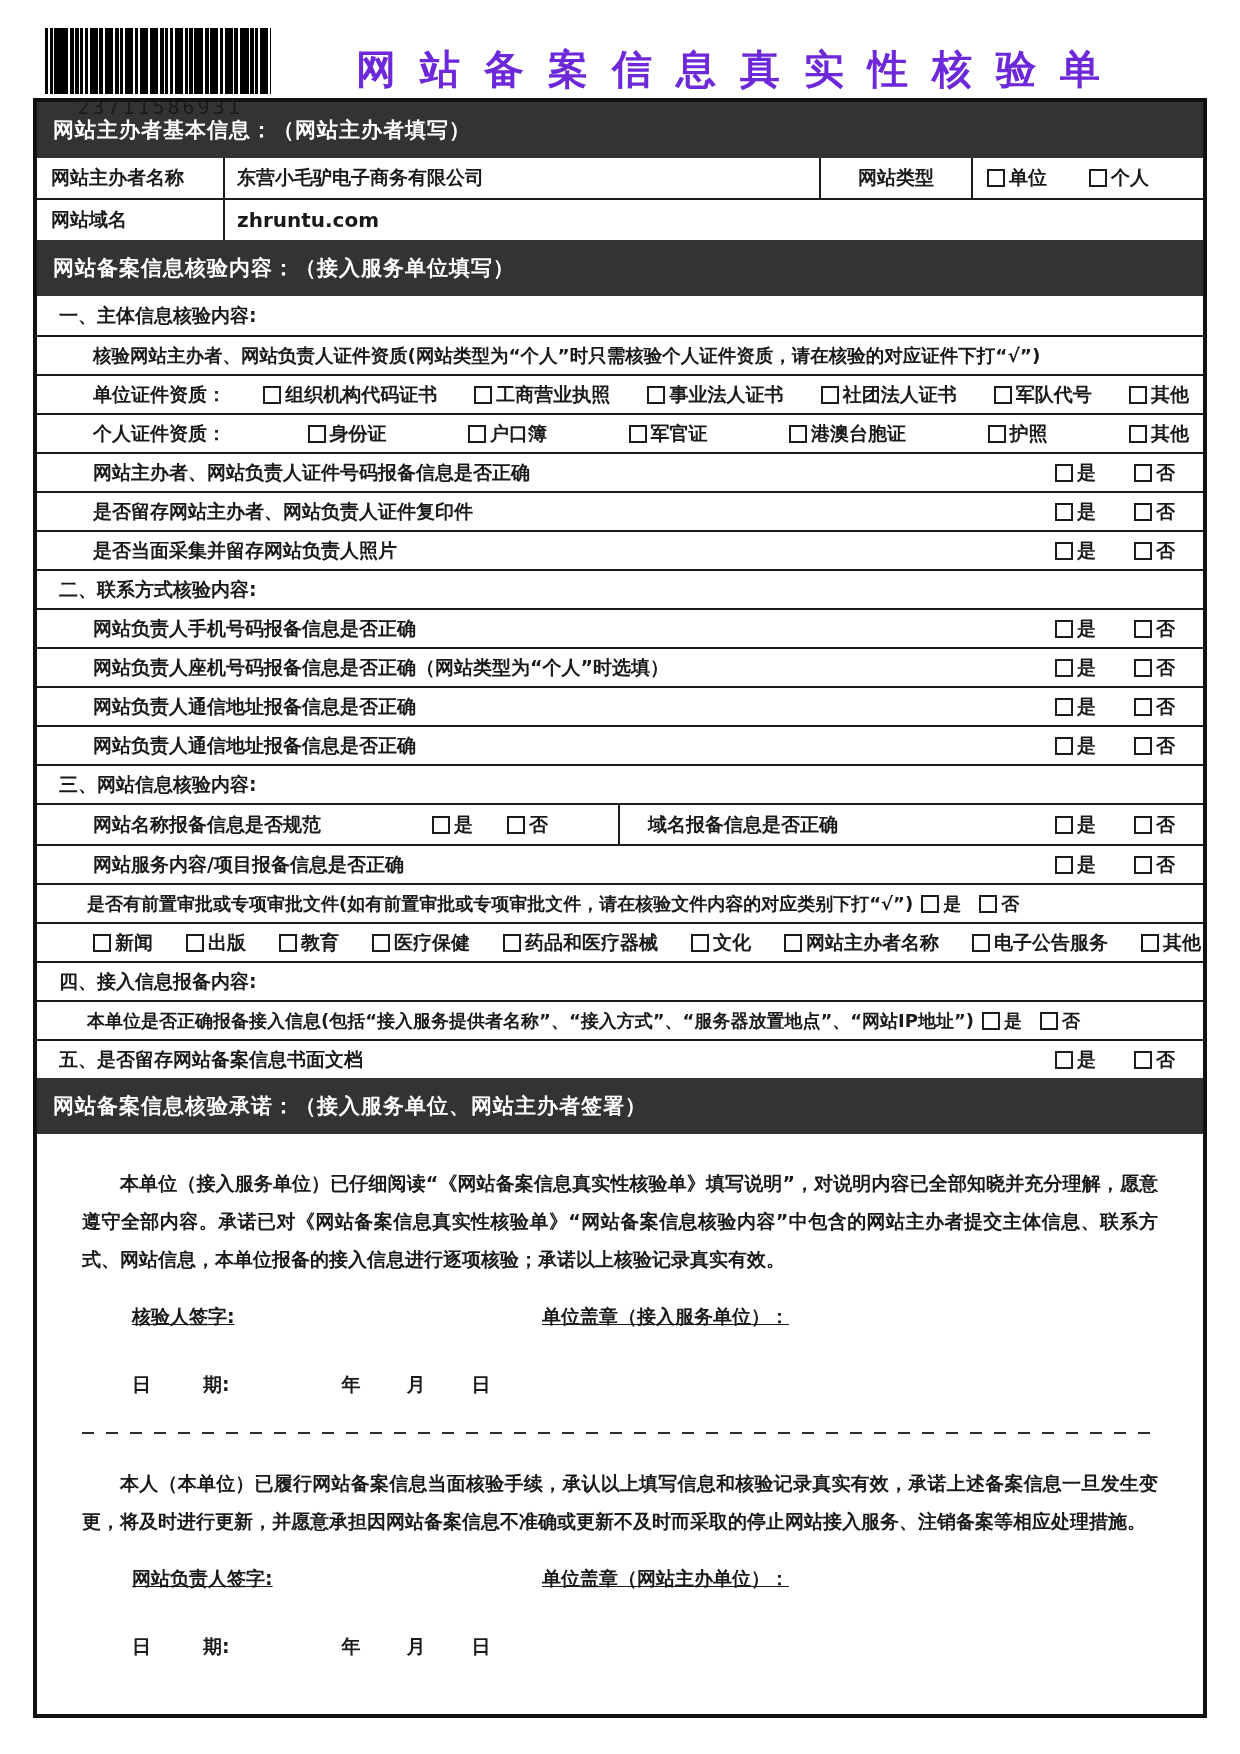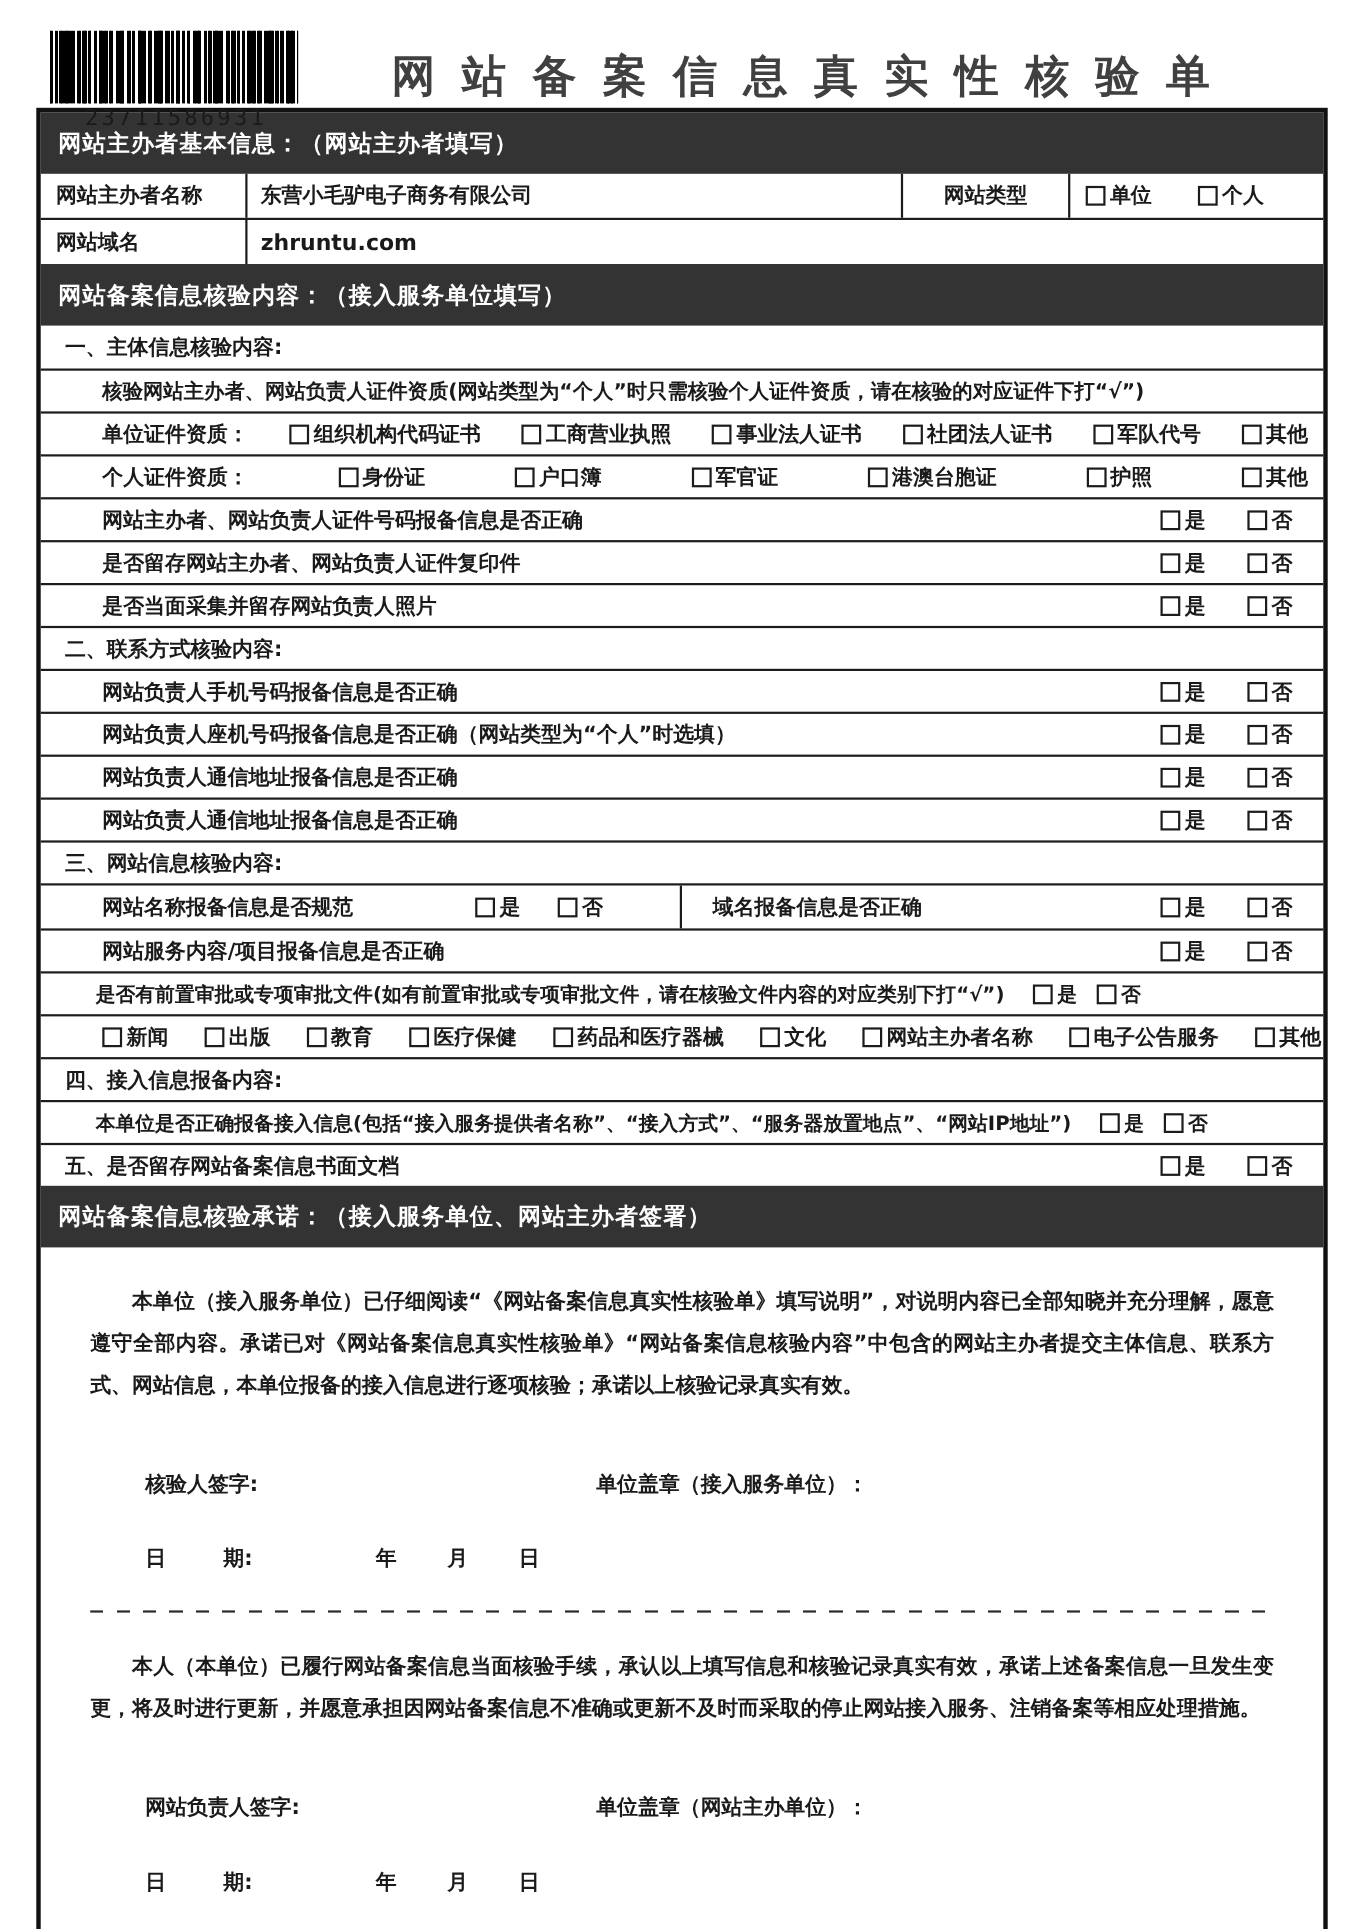--- a/index.html
+++ b/index.html
@@ -15,21 +15,21 @@
     width:226px;height:66px;
     background:
       repeating-linear-gradient(90deg,#000 0 3px,transparent 3px 5px),
       repeating-linear-gradient(90deg,#000 0 2px,transparent 2px 9px),
       repeating-linear-gradient(90deg,transparent 0 13px,#000 13px 17px);
     background-color:#fff;
   }
   .bcnum{font-family:"DejaVu Sans Mono","Liberation Mono",monospace;font-size:20px;letter-spacing:3px;margin-top:1px;}
   .doc-title{
     flex:1;text-align:center;font-size:40px;font-weight:700;letter-spacing:24px;
-    white-space:nowrap;padding-top:14px;color:#404040;
+    white-space:nowrap;padding-top:14px;color:#6d28d9;
   }
   
   .form{
     margin:2px 33px 0 33px;border:4px solid #111;background:#fff;
   }
   .bar{
     background:#333;color:#fff;font-weight:700;font-size:21px;
     height:56px;display:flex;align-items:center;padding-left:16px;letter-spacing:1px;
   }
   .row{
@@ -51,30 +51,30 @@
   .cb{
     display:inline-block;width:14px;height:14px;border:2px solid #1c1c1c;
     background:#fff;margin-right:4px;flex:none;vertical-align:-1px;
   }
   .opt{display:inline-flex;align-items:center;white-space:nowrap;}
   .yn{margin-left:auto;margin-right:28px;display:flex;gap:38px;}
   .yn-tight{margin-left:8px;margin-right:12px;display:flex;gap:18px;flex:none;}
   .certs{padding-left:56px;padding-right:14px;justify-content:space-between;}
   .certs .lab{flex:none;}
   .approvals{padding-left:56px;padding-right:2px;justify-content:space-between;}
-  .tightrow{font-size:18px;padding-left:50px;gap:18px;}
+  .tightrow{font-size:18px;padding-left:50px;}
   .split{padding:0;}
   .half{display:flex;align-items:center;height:39px;box-sizing:border-box;}
   .half-l{width:50%;border-right:2px solid #1c1c1c;padding-left:56px;}
   .half-l .yn{margin-right:70px;gap:34px;}
   .half-r{flex:1;padding-left:28px;}
   
   .commit{padding:0 45px 54px 45px;font-size:19px;font-weight:600;}
   .commit p{margin:30px 0 0 0;line-height:2.0;text-indent:2em;text-align:justify;}
-  .sigrow{display:flex;margin-top:58px;}
+  .sigrow{display:flex;margin-top:26px;text-decoration:underline;}
   .sigrow .s1{margin-left:50px;width:410px;flex:none;}
   .daterow{margin-top:42px;display:flex;}
   .daterow span{display:inline-block;}
   .daterow .t0{margin-left:50px;}
   .daterow .t1{margin-left:52px;}
   .daterow .t2{margin-left:112px;}
   .daterow .t3{margin-left:46px;}
   .daterow .t4{margin-left:46px;}
   .dash{
     height:2px;margin-top:34px;

